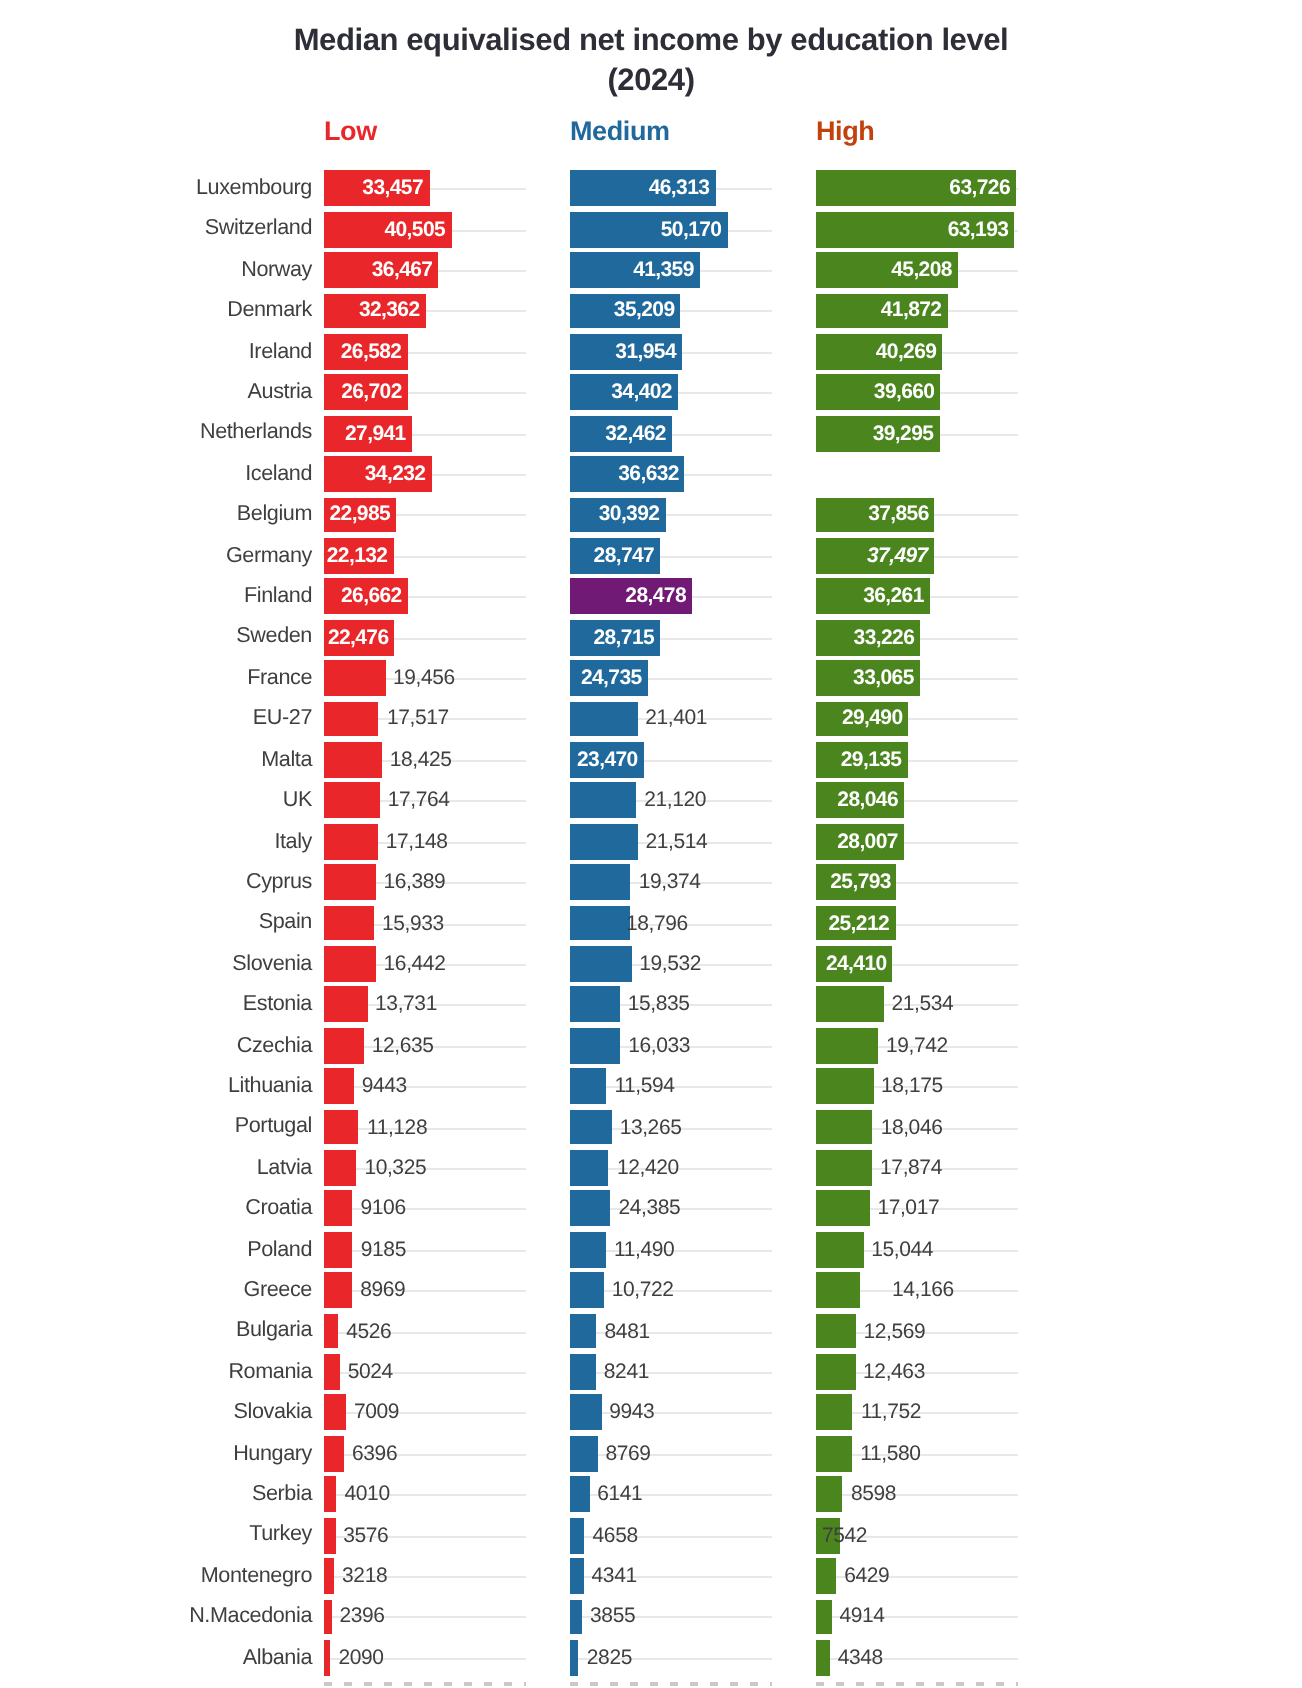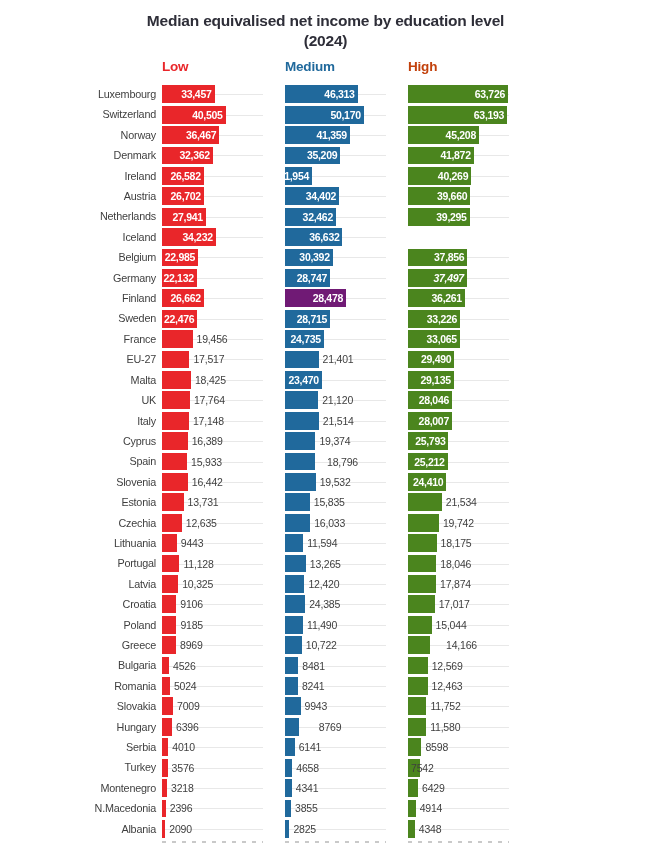--- a/index.html
+++ b/index.html
@@ -199,21 +199,21 @@
       <div class="row">
         <div class="country">Ireland</div>
         <div class="panel">
           <div class="gridline"></div>
           <div class="bar" style="width: 41.71px; background: rgb(233, 38, 42);">
             <span class="val-in">26,582</span>
           </div>
         </div>
         <div class="panel">
           <div class="gridline"></div>
-          <div class="bar" style="width: 27px; background: rgb(32, 105, 156);">
+          <div class="bar" style="width: 56px; background: rgb(32, 105, 156);">
             <span class="val-in">31,954</span>
           </div>
         </div>
         <div class="panel">
           <div class="gridline"></div>
           <div class="bar" style="width: 63.19px; background: rgb(75, 133, 30);">
             <span class="val-in">40,269</span>
           </div>
         </div>
       </div>
@@ -477,21 +477,21 @@
       <div class="row">
         <div class="country">Spain</div>
         <div class="panel">
           <div class="gridline"></div>
           <div class="bar" style="width: 25px; background: rgb(233, 38, 42);"></div>
           <span class="val-out" style="left: 29px;">15,933</span>
         </div>
         <div class="panel">
           <div class="gridline"></div>
           <div class="bar" style="width: 29.5px; background: rgb(32, 105, 156);"></div>
-          <span class="val-out" style="left: 42px;">18,796</span>
+          <span class="val-out" style="left: 28px;">18,796</span>
         </div>
         <div class="panel">
           <div class="gridline"></div>
           <div class="bar" style="width: 39.56px; background: rgb(75, 133, 30);">
             <span class="val-in">25,212</span>
           </div>
         </div>
       </div>
       <div class="row">
         <div class="country">Slovenia</div>
@@ -713,21 +713,21 @@
       <div class="row">
         <div class="country">Hungary</div>
         <div class="panel">
           <div class="gridline"></div>
           <div class="bar" style="width: 10.04px; background: rgb(233, 38, 42);"></div>
           <span class="val-out" style="left: 14.04px;">6396</span>
         </div>
         <div class="panel">
           <div class="gridline"></div>
           <div class="bar" style="width: 13.76px; background: rgb(32, 105, 156);"></div>
-          <span class="val-out" style="left: 17.76px; margin-left: 16px;">8769</span>
+          <span class="val-out" style="left: 17.76px;">8769</span>
         </div>
         <div class="panel">
           <div class="gridline"></div>
           <div class="bar" style="width: 18.17px; background: rgb(75, 133, 30);"></div>
           <span class="val-out" style="left: 22.17px;">11,580</span>
         </div>
       </div>
       <div class="row">
         <div class="country">Serbia</div>
         <div class="panel">

